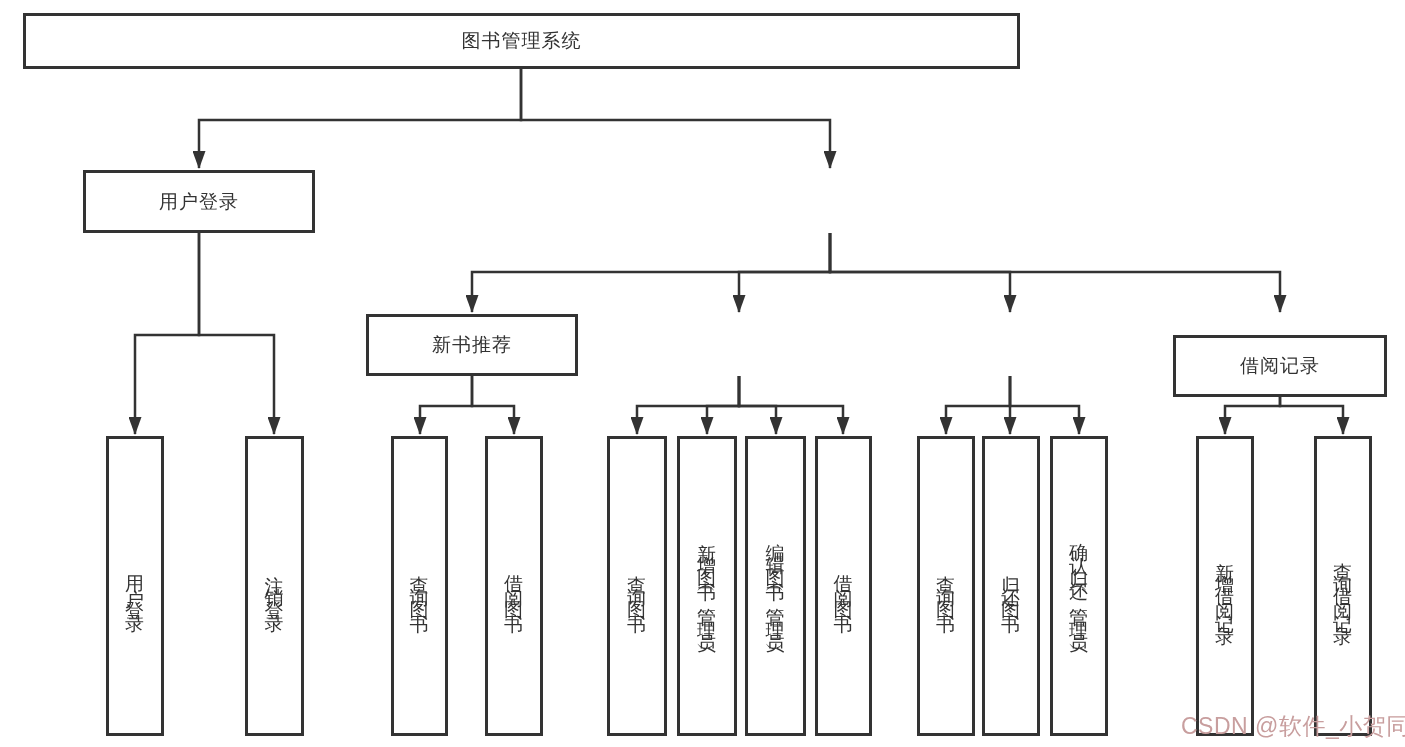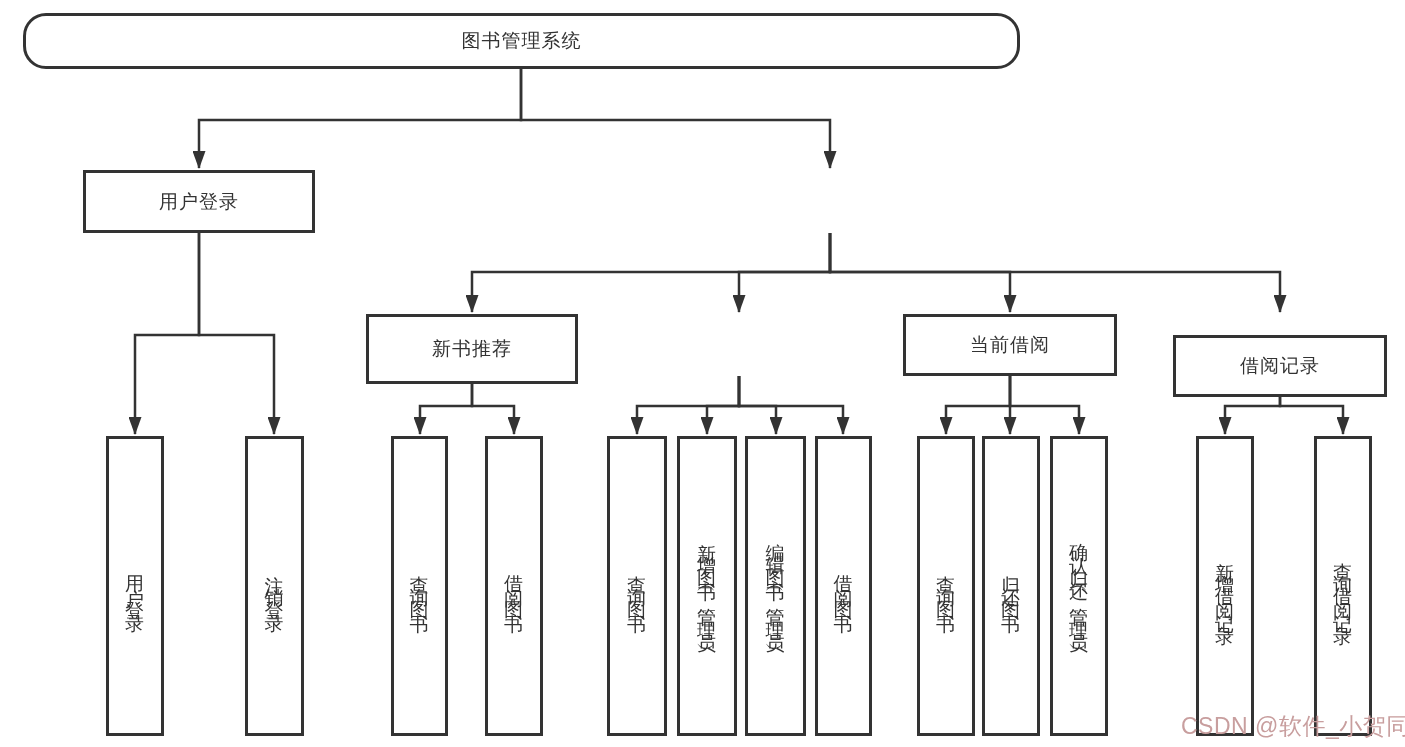--- a/index.html
+++ b/index.html
@@ -84,33 +84,30 @@
 
       <path d="M1010 376 L1010 406 L946 406 L946 434" marker-end="url(#arrow)"></path>
       <path d="M1010 376 L1010 434" marker-end="url(#arrow)"></path>
       <path d="M1010 376 L1010 406 L1079 406 L1079 434" marker-end="url(#arrow)"></path>
 
       <path d="M1280 376 L1280 406 L1225 406 L1225 434" marker-end="url(#arrow)"></path>
       <path d="M1280 376 L1280 406 L1343 406 L1343 434" marker-end="url(#arrow)"></path>
     </g>
   </svg>
 
-  <div class="node" style="left:23px; top:13px; width:997px; height:56px;border-radius:23px;">
+  <div class="node" style="left:23px; top:13px; width:997px; height:56px;">
     <span class="lbl">图书管理系统</span>
   </div>
 
   <div class="node" style="left:83px; top:170px; width:232px; height:63px;">
     <span class="lbl">用户登录</span>
   </div>
 
-  <div class="node" style="left:366px; top:314px; width:212px; height:70px;">
+  <div class="node" style="left:366px; top:314px; width:212px; height:62px;">
     <span class="lbl">新书推荐</span>
-  </div>
-  <div class="node" style="left:903px; top:314px; width:214px; height:62px;">
-    <span class="lbl">当前借阅</span>
   </div>
   <div class="node" style="left:1173px; top:314px; width:214px; height:62px;margin-top:21px;">
     <span class="lbl">借阅记录</span>
   </div>
 
   <div class="node leaf" style="left:106px; top:436px; width:58px; height:300px;">
     <span class="lbl">用户登录</span>
   </div>
   <div class="node leaf" style="left:245px; top:436px; width:59px; height:300px;">
     <span class="lbl">注销登录</span>

